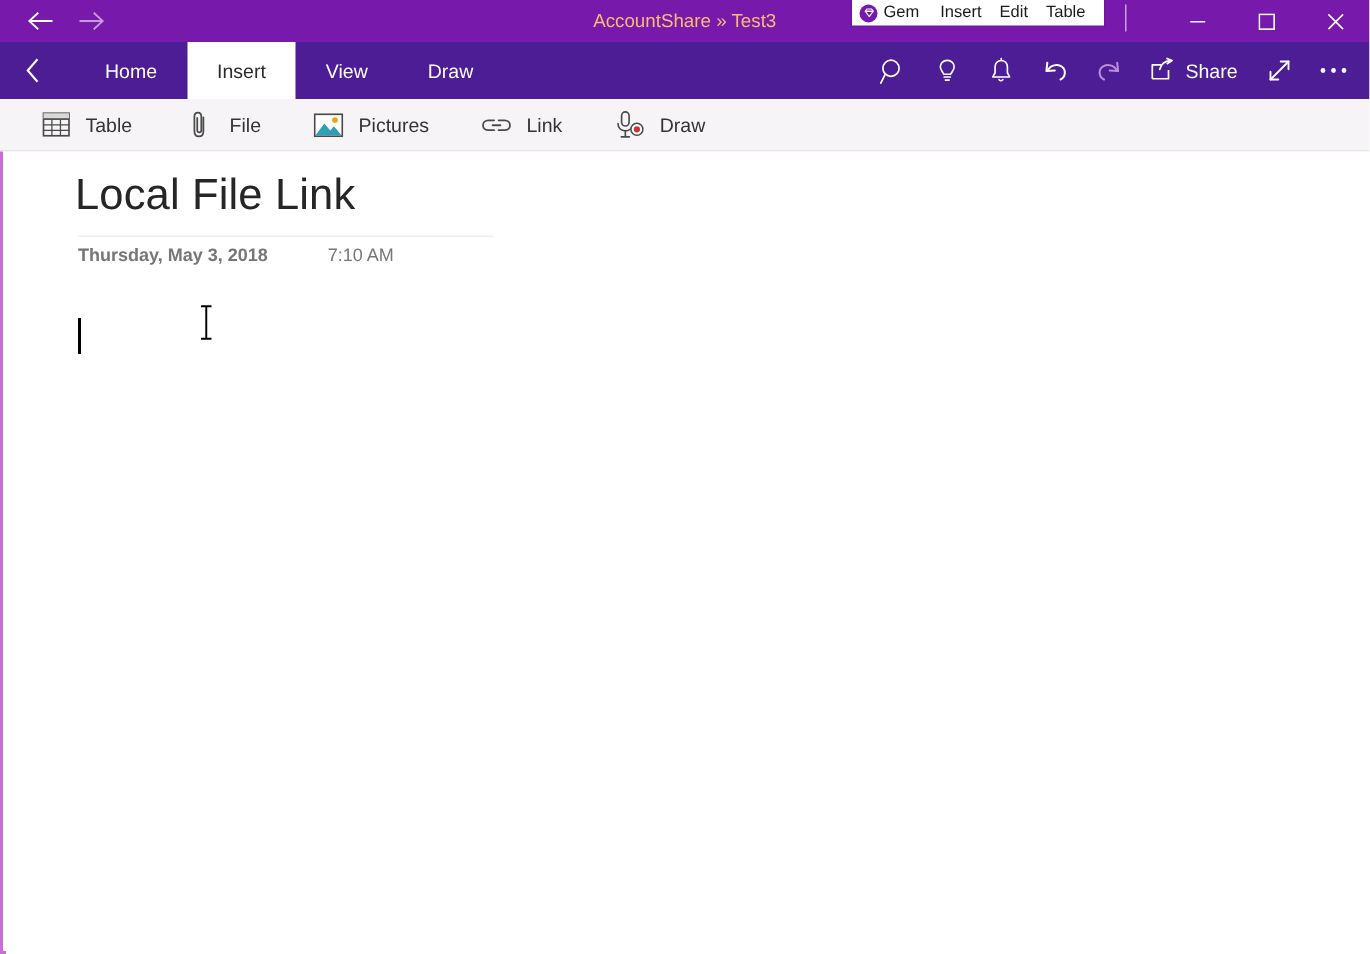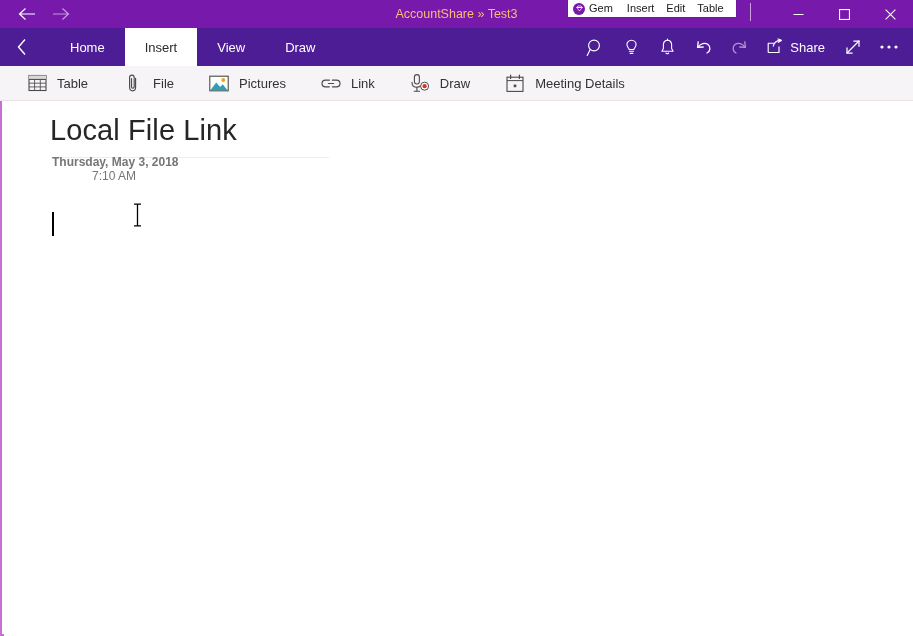--- a/index.html
+++ b/index.html
@@ -253,26 +253,26 @@
     left: 50px;
     top: 56px;
     width: 277px;
     height: 1px;
     background: #ededed;
   }
 
   .page-meta {
     position: absolute;
     left: 50px;
-    top: 54px;
-    display: flex;
+    top: 62px;
+    display: flex;
+    align-items: center;
     font-size: 12px;
     color: #767676;
     font-weight: bold;
-    flex-direction: column;
   }
   .meta-date { white-space: nowrap; }
   .meta-time { margin-left: 40px; white-space: nowrap; font-weight: normal; }
 
   
   .caret {
     position: absolute;
     left: 50px;
     top: 111px;
     width: 1.5px;
@@ -499,31 +499,20 @@
           <rect x="5.4" y="1.6" width="5" height="9.4" rx="2.5" fill="none" stroke="#4a4a4a" stroke-width="1.1"></rect>
           <path d="M3 9.4 C3 12.5 5.2 14.2 7.9 14.2 C9.3 14.2 10.5 13.8 11.4 13" fill="none" stroke="#4a4a4a" stroke-width="1.1" stroke-linecap="round"></path>
           <path d="M7.9 14.2 V18.2 M5.2 18.2 H10.6" stroke="#4a4a4a" stroke-width="1.1" stroke-linecap="round"></path>
           <circle cx="15.6" cy="13.2" r="4" fill="#ffffff" stroke="#4a4a4a" stroke-width="1"></circle>
           <circle cx="15.6" cy="13.2" r="2.1" fill="#d1342f"></circle>
         </svg>
       </span>
       <span class="tb-label">Draw</span>
     </div>
 
-    <div class="tb-item">
-      <span class="tb-ico">
-        <svg width="18" height="19" viewBox="0 0 18 19" aria-hidden="true">
-          <rect x="1" y="3.2" width="16" height="14.2" fill="none" stroke="#4a4a4a" stroke-width="1.1"></rect>
-          <path d="M1 6.6 H17" stroke="#4a4a4a" stroke-width="1"></path>
-          <path d="M4.6 1.2 V4.4 M13.4 1.2 V4.4" stroke="#4a4a4a" stroke-width="1.2" stroke-linecap="round"></path>
-          <rect x="7.7" y="10.6" width="2.6" height="2.6" fill="#4a4a4a"></rect>
-        </svg>
-      </span>
-      <span class="tb-label">Meeting Details</span>
-    </div>
   </div>
 
   <div class="canvas">
 
     <div class="page-title">Local File Link</div>
 
     <div class="title-rule"></div>
 
     <div class="page-meta">
       <span class="meta-date">Thursday, May 3, 2018</span>

